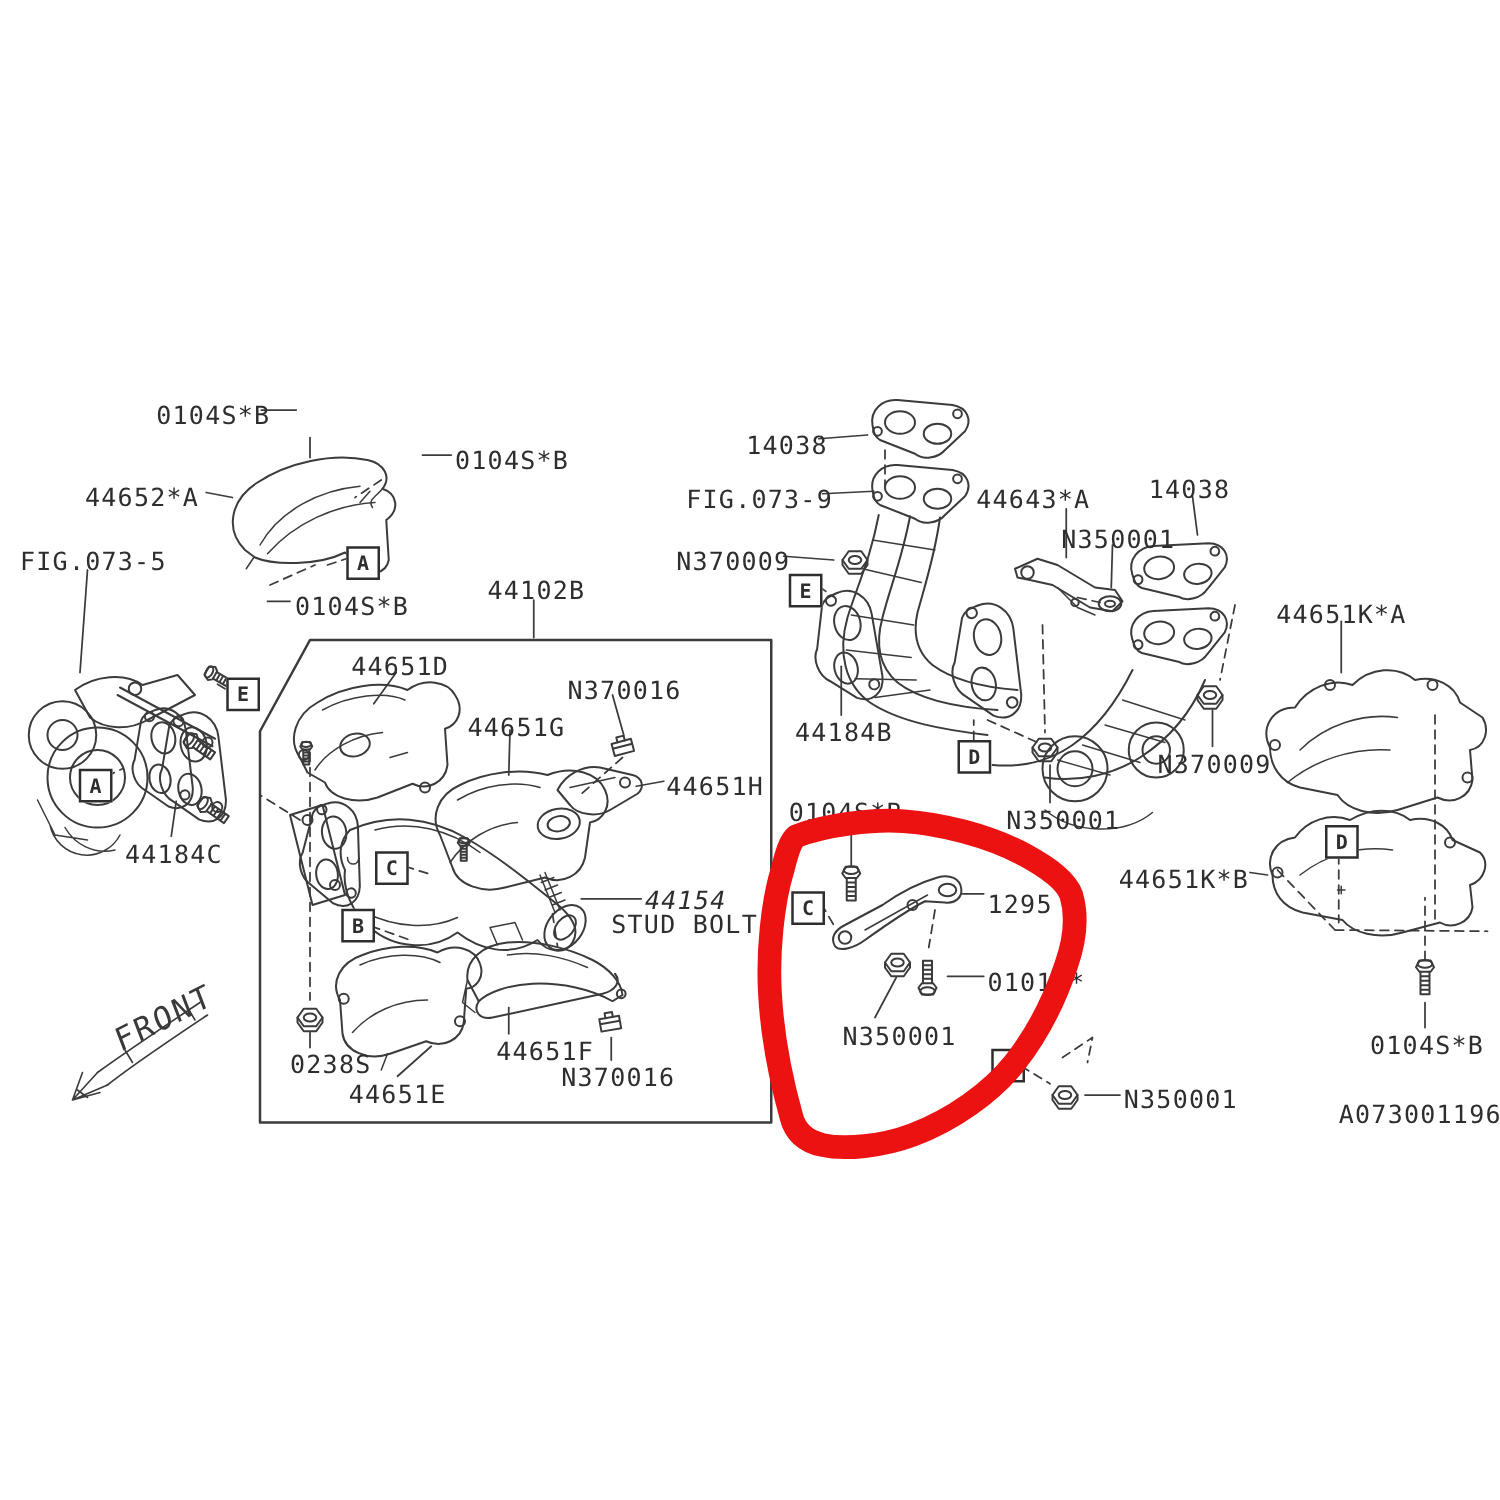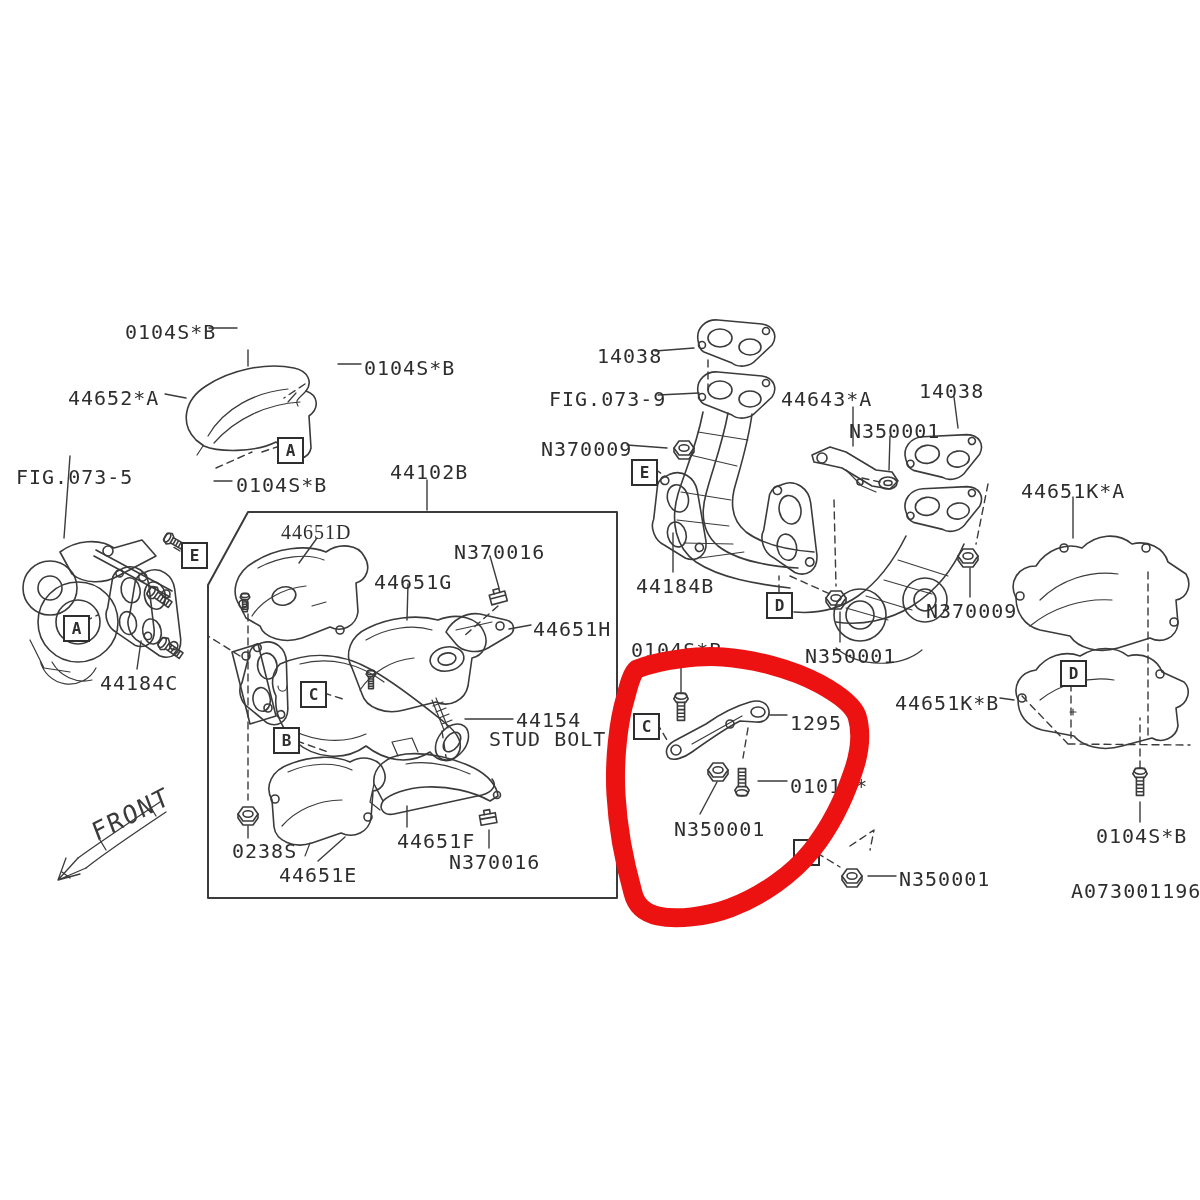--- a/index.html
+++ b/index.html
@@ -262,29 +262,29 @@
       <path d="M1148,572 L1148,740"></path>
       <path d="M1022,696 L1068,744 M1068,744 L1190,745"></path>
       <path d="M1140,768 L1140,718"></path>
     </g>
   </svg>
 
   <div class="labels">
       <div class="plabel" style="left: 125px; top: 320px;">0104S*B</div>
       <div class="plabel" style="left: 68px; top: 386px;">44652*A</div>
       <div class="plabel" style="left: 364px; top: 356px;">0104S*B</div>
-      <div class="plabel" style="left: 16px; top: 437px; margin-top: 28px;">FIG.073-5</div>
+      <div class="plabel" style="left: 16px; top: 437px;">FIG.073-5</div>
       <div class="plabel" style="left: 236px; top: 473px;">0104S*B</div>
       <div class="plabel" style="left: 390px; top: 460px;">44102B</div>
       <div class="plabel" style="left: 100px; top: 671px;">44184C</div>
-      <div class="plabel" style="left: 281px; top: 521px; font-family: Liberation Serif, serif;">44651D</div>
+      <div class="plabel" style="left: 281px; top: 521px;">44651D</div>
       <div class="plabel" style="left: 454px; top: 540px;">N370016</div>
       <div class="plabel" style="left: 374px; top: 570px;">44651G</div>
       <div class="plabel" style="left: 533px; top: 617px;">44651H</div>
-      <div class="plabel" style="left: 516px; top: 708px;">44154</div>
+      <div class="plabel" style="left: 516px; top: 708px; font-style: italic;">44154</div>
       <div class="plabel" style="left: 489px; top: 727px;">STUD BOLT</div>
       <div class="plabel" style="left: 232px; top: 839px;">0238S</div>
       <div class="plabel" style="left: 279px; top: 863px;">44651E</div>
       <div class="plabel" style="left: 377px; top: 829px; margin-left: 20px;">44651F</div>
       <div class="plabel" style="left: 449px; top: 850px;">N370016</div>
       <div class="plabel" style="left: 597px; top: 344px;">14038</div>
       <div class="plabel" style="left: 549px; top: 387px;">FIG.073-9</div>
       <div class="plabel" style="left: 541px; top: 437px;">N370009</div>
       <div class="plabel" style="left: 781px; top: 387px;">44643*A</div>
       <div class="plabel" style="left: 849px; top: 419px;">N350001</div>

